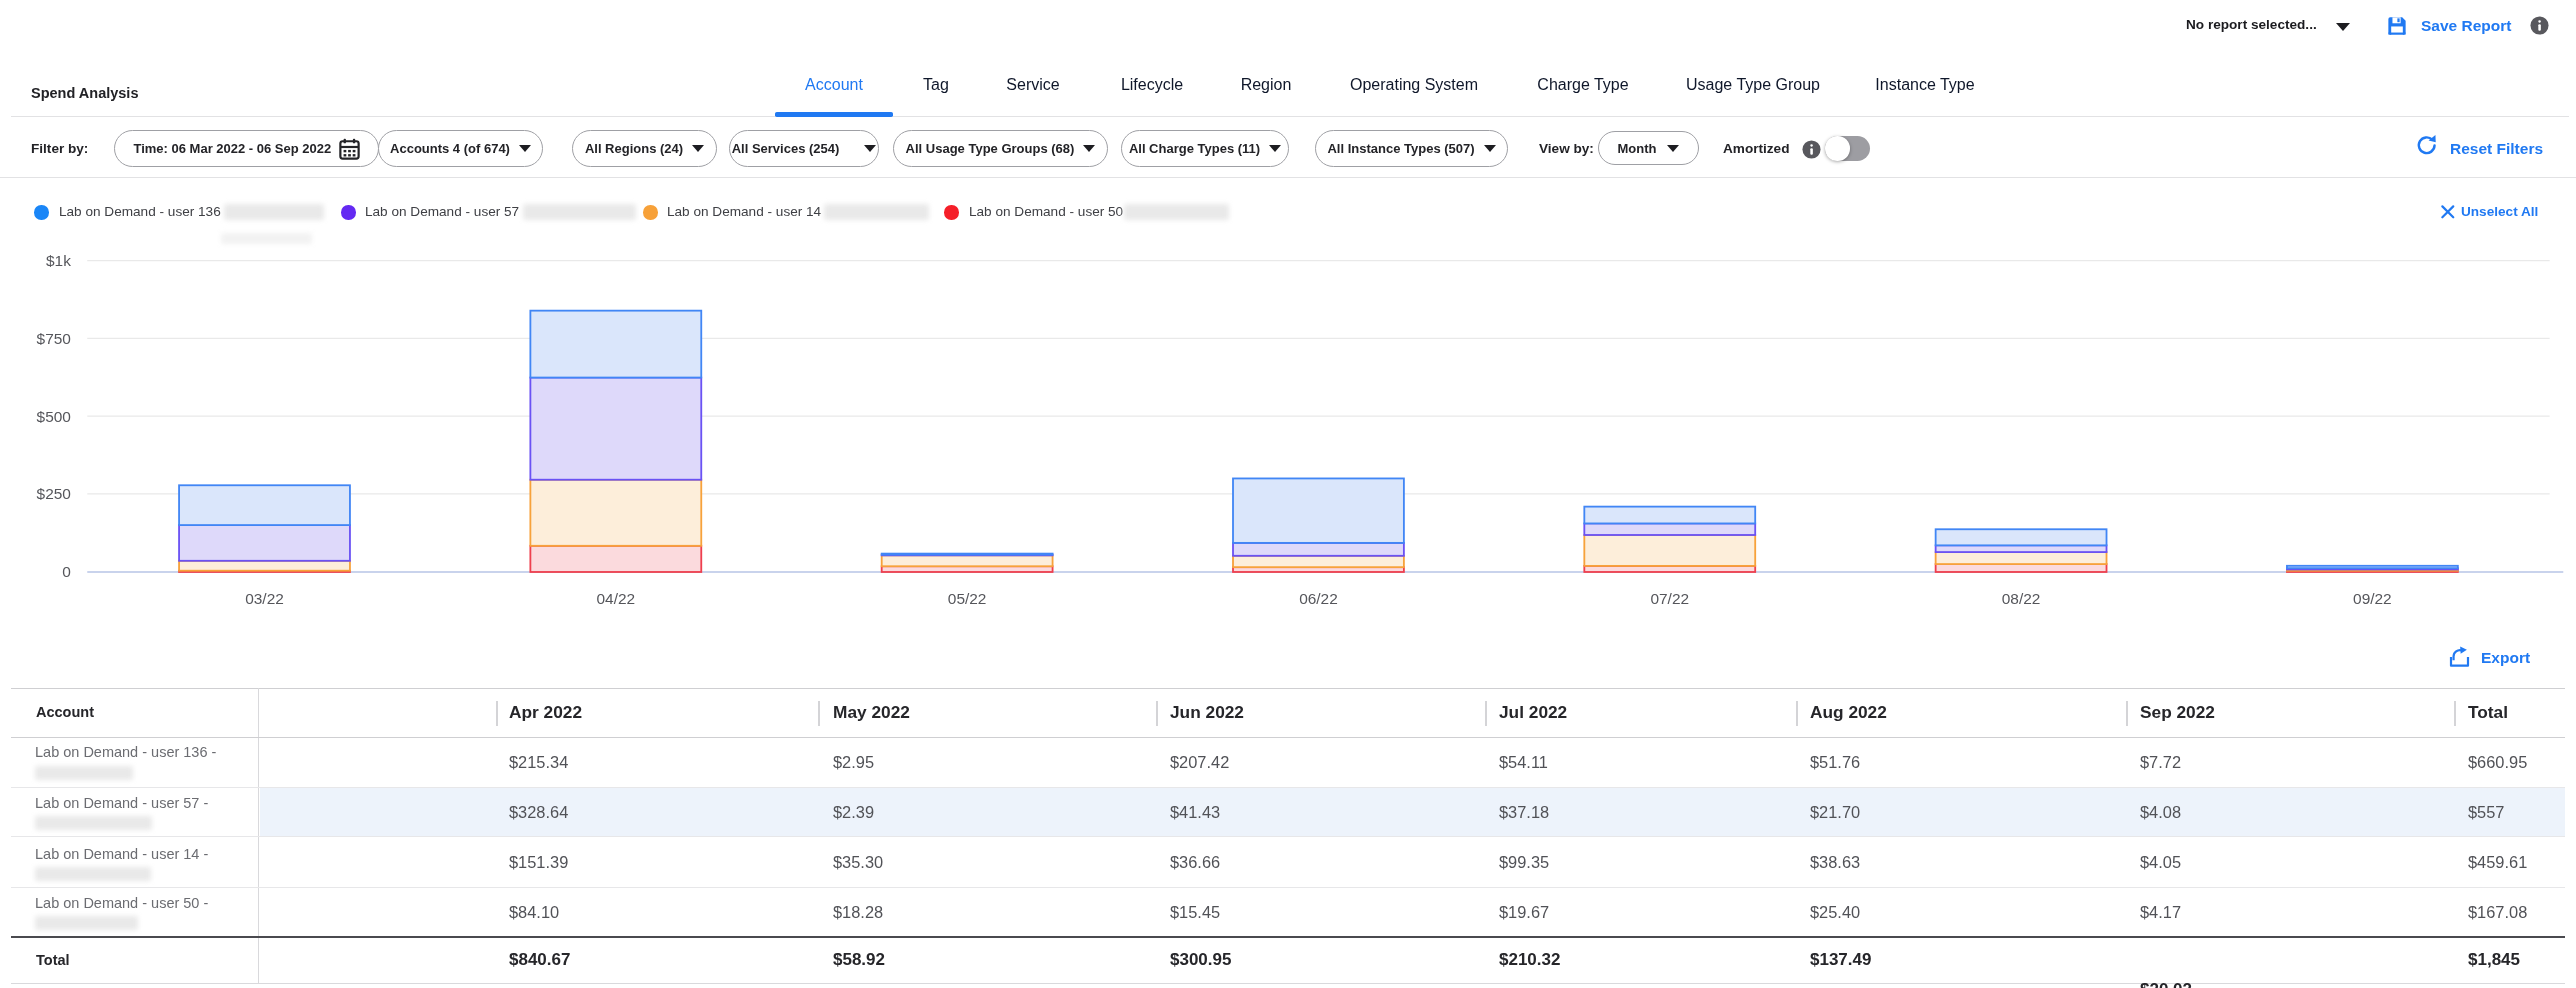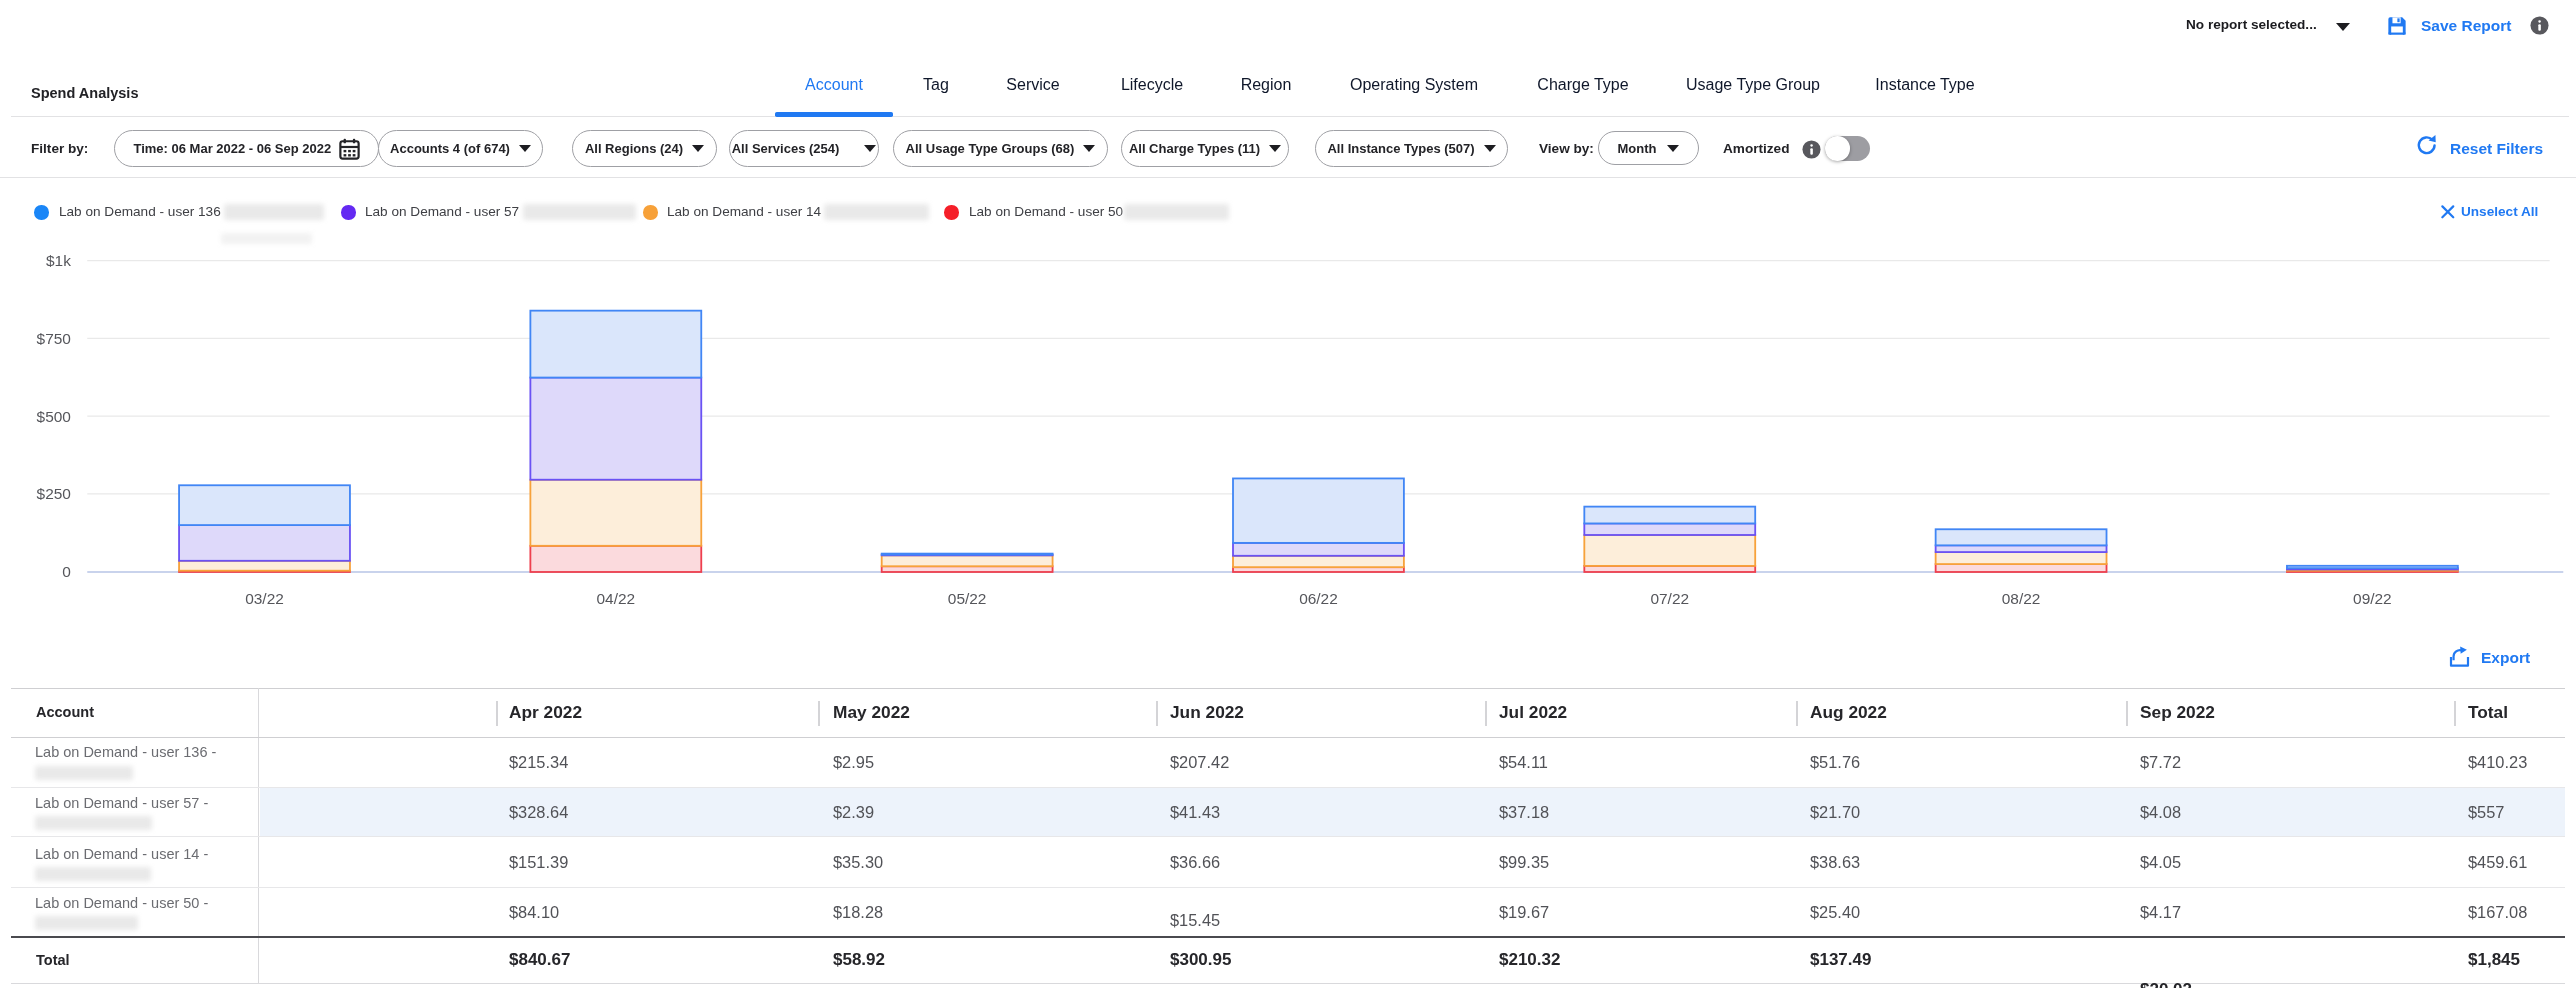--- a/index.html
+++ b/index.html
@@ -243,21 +243,21 @@
   <div class="hline" style="left:11px; top:983px; width:2554px; background:#d9d9dc;"></div>
 
   <div class="rowlbl" style="left:35px; top:744px;">Lab on Demand - user 136 -</div>
   <div class="blur-box" style="left:35px; top:766px; width:98px; height:13.6px;"></div>
   <div class="cell" style="left:509px; top:753px;">$215.34</div>
   <div class="cell" style="left:833px; top:753px;">$2.95</div>
   <div class="cell" style="left:1170px; top:753px;">$207.42</div>
   <div class="cell" style="left:1499px; top:753px;">$54.11</div>
   <div class="cell" style="left:1810px; top:753px;">$51.76</div>
   <div class="cell" style="left:2140px; top:753px;">$7.72</div>
-  <div class="cell" style="left:2468px; top:753px;">$410.23</div>
+  <div class="cell" style="left:2468px; top:753px;">$660.95</div>
 
   <div class="rowlbl" style="left:35px; top:795px;">Lab on Demand - user 57 -</div>
   <div class="blur-box" style="left:35px; top:816px; width:117px; height:13.6px;"></div>
   <div class="cell" style="left:509px; top:803px;">$328.64</div>
   <div class="cell" style="left:833px; top:803px;">$2.39</div>
   <div class="cell" style="left:1170px; top:803px;">$41.43</div>
   <div class="cell" style="left:1499px; top:803px;">$37.18</div>
   <div class="cell" style="left:1810px; top:803px;">$21.70</div>
   <div class="cell" style="left:2140px; top:803px;">$4.08</div>
   <div class="cell" style="left:2468px; top:803px;">$557</div>
@@ -269,21 +269,21 @@
   <div class="cell" style="left:1170px; top:853px;">$36.66</div>
   <div class="cell" style="left:1499px; top:853px;">$99.35</div>
   <div class="cell" style="left:1810px; top:853px;">$38.63</div>
   <div class="cell" style="left:2140px; top:853px;">$4.05</div>
   <div class="cell" style="left:2468px; top:853px;">$459.61</div>
 
   <div class="rowlbl" style="left:35px; top:895px;">Lab on Demand - user 50 -</div>
   <div class="blur-box" style="left:35px; top:916px; width:103px; height:13.6px;"></div>
   <div class="cell" style="left:509px; top:903px;">$84.10</div>
   <div class="cell" style="left:833px; top:903px;">$18.28</div>
-  <div class="cell" style="left:1170px; top:903px;margin-top:8px;">$15.45</div>
+  <div class="cell" style="left:1170px; top:903px;">$15.45</div>
   <div class="cell" style="left:1499px; top:903px;">$19.67</div>
   <div class="cell" style="left:1810px; top:903px;">$25.40</div>
   <div class="cell" style="left:2140px; top:903px;">$4.17</div>
   <div class="cell" style="left:2468px; top:903px;">$167.08</div>
 
   <div class="hdr-cell" style="left:36px; top:952px; font-size:14.5px;">Total</div>
   <div class="hdr-cell" style="left:509px; top:950px; font-size:17px;">$840.67</div>
   <div class="hdr-cell" style="left:833px; top:950px; font-size:17px;">$58.92</div>
   <div class="hdr-cell" style="left:1170px; top:950px; font-size:17px;">$300.95</div>
   <div class="hdr-cell" style="left:1499px; top:950px; font-size:17px;">$210.32</div>

